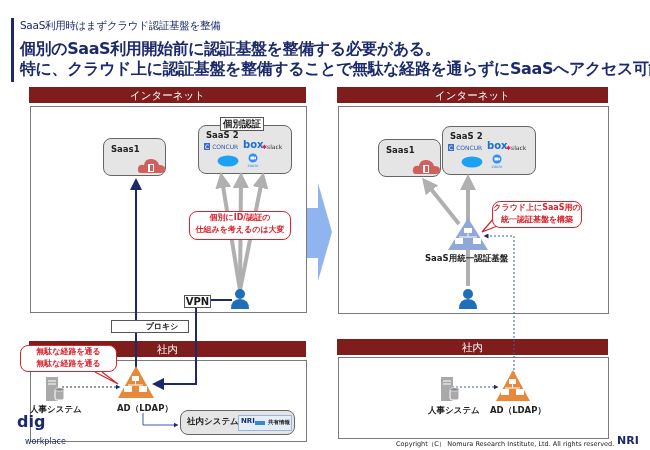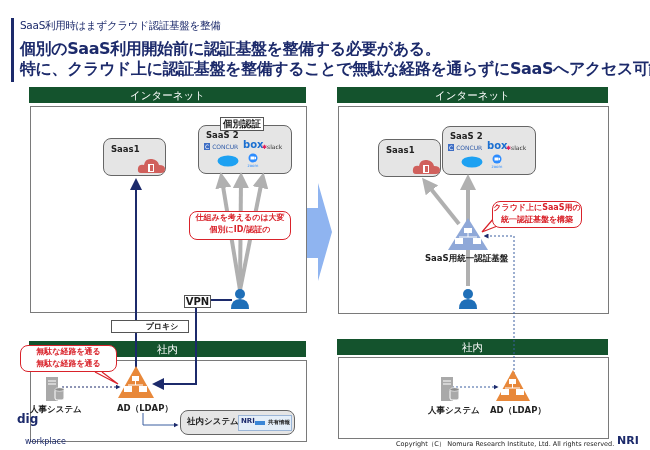--- a/index.html
+++ b/index.html
@@ -2,21 +2,21 @@
 <html><head>
 <meta charset="utf-8">
 <style>
   html, body { margin:0; padding:0; }
   body { width:650px; height:450px; background:#fff; position:relative; overflow:hidden;
          font-family:"DejaVu Sans", "Liberation Sans", sans-serif; color:#1a1a1a; }
   .abs { position:absolute; }
   .title-bar { left:11px; top:18px; width:3px; height:64px; background:#1c2a6b; }
   .subtitle { left:20px; top:19px; font-size:10.5px; color:#1c2a6b; letter-spacing:-0.3px; }
   .headline { left:20px; top:39px; font-size:16px; line-height:20px; color:#1c2a6b; font-weight:bold; letter-spacing:-0.4px; white-space:nowrap; }
-  .zone-header { background:#14532d; color:#fff; font-size:10.5px; text-align:center; height:16px; line-height:16px; }
+  .zone-header { background:#7f1d1d; color:#fff; font-size:10.5px; text-align:center; height:16px; line-height:16px; }
   .zone-box { border:1px solid #7a7a7a; background:#fff; }
   .saas-box { border:1.5px solid #666; border-radius:8px; background:#e5e5e5; }
   .saas-label { font-size:8.5px; font-weight:bold; color:#222; }
   .callout { border:1.5px solid #d9222a; border-radius:8px; background:#fff; color:#d9222a;
              font-size:8px; text-align:center; line-height:12px; font-weight:bold; }
   .tag { border:1px solid #555; background:#fff; font-size:9px; font-weight:bold; text-align:center; }
   .node-label { font-size:8.5px; font-weight:bold; color:#222; white-space:nowrap;text-align:center; }
   .logo-txt { font-size:6px; }
   .copyright { font-size:6.5px; color:#222; }
   svg { position:absolute; left:0; top:0; }
@@ -109,22 +109,22 @@
 
   <g>
     <circle cx="240" cy="294" r="5" fill="#1f6fb8"></circle>
     <path d="M231 309 Q231 299 240 299 Q249 299 249 309 Z" fill="#1f6fb8"></path>
   </g>
 
   <line x1="210" y1="300" x2="232" y2="300" stroke="#1c2a6b" stroke-width="2"></line>
 </svg>
 
 <div class="abs callout" style="left:189px;top:211px;width:100px;height:27px;">
+  <div>個別にID/認証の</div>
   <div>仕組みを考えるのは大変</div>
-  <div>個別にID/認証の</div>
 </div>
 
 <div class="abs tag" style="left:184px;top:295px;width:25px;height:11px;line-height:11px;font-size:10px;">VPN</div>
 <div class="abs tag" style="left:111px;top:320px;width:52px;height:11px;line-height:11px;font-size:8px;padding-left:24px;">プロキシ</div>
 
 <div class="abs callout" style="left:20px;top:345px;width:95px;height:25px;">
   <div>無駄な経路を通る</div>
   <div>無駄な経路を通る</div>
 </div>
 
@@ -225,16 +225,16 @@
 </svg>
 
 <div class="abs callout" style="left:492px;top:201px;width:88px;height:25px;">
   <div>クラウド上にSaaS用の</div>
   <div>統一認証基盤を構築</div>
 </div>
 <div class="abs node-label" style="left:425px;top:253px;">SaaS用統一認証基盤</div>
 <div class="abs node-label" style="left:428px;top:405px;">人事システム</div>
 <div class="abs node-label" style="left:490px;top:405px;">AD（LDAP）</div>
 
-<div class="abs" style="left:17px;top:412px;font-size:12px;font-weight:bold;color:#1c2a6b;">dig</div>
+<div class="abs" style="left:17px;top:412px;font-size:16px;font-weight:bold;color:#1c2a6b;">dig</div>
 <div class="abs" style="left:25px;top:437px;font-size:8px;color:#1c2a6b;">workplace</div>
 <div class="abs copyright" style="left:396px;top:440px;">Copyright（C） Nomura Research Institute, Ltd. All rights reserved.</div>
 <div class="abs" style="left:617px;top:434px;font-size:11px;font-weight:bold;color:#1c2a6b;">NRI</div>
 
 </body></html>

